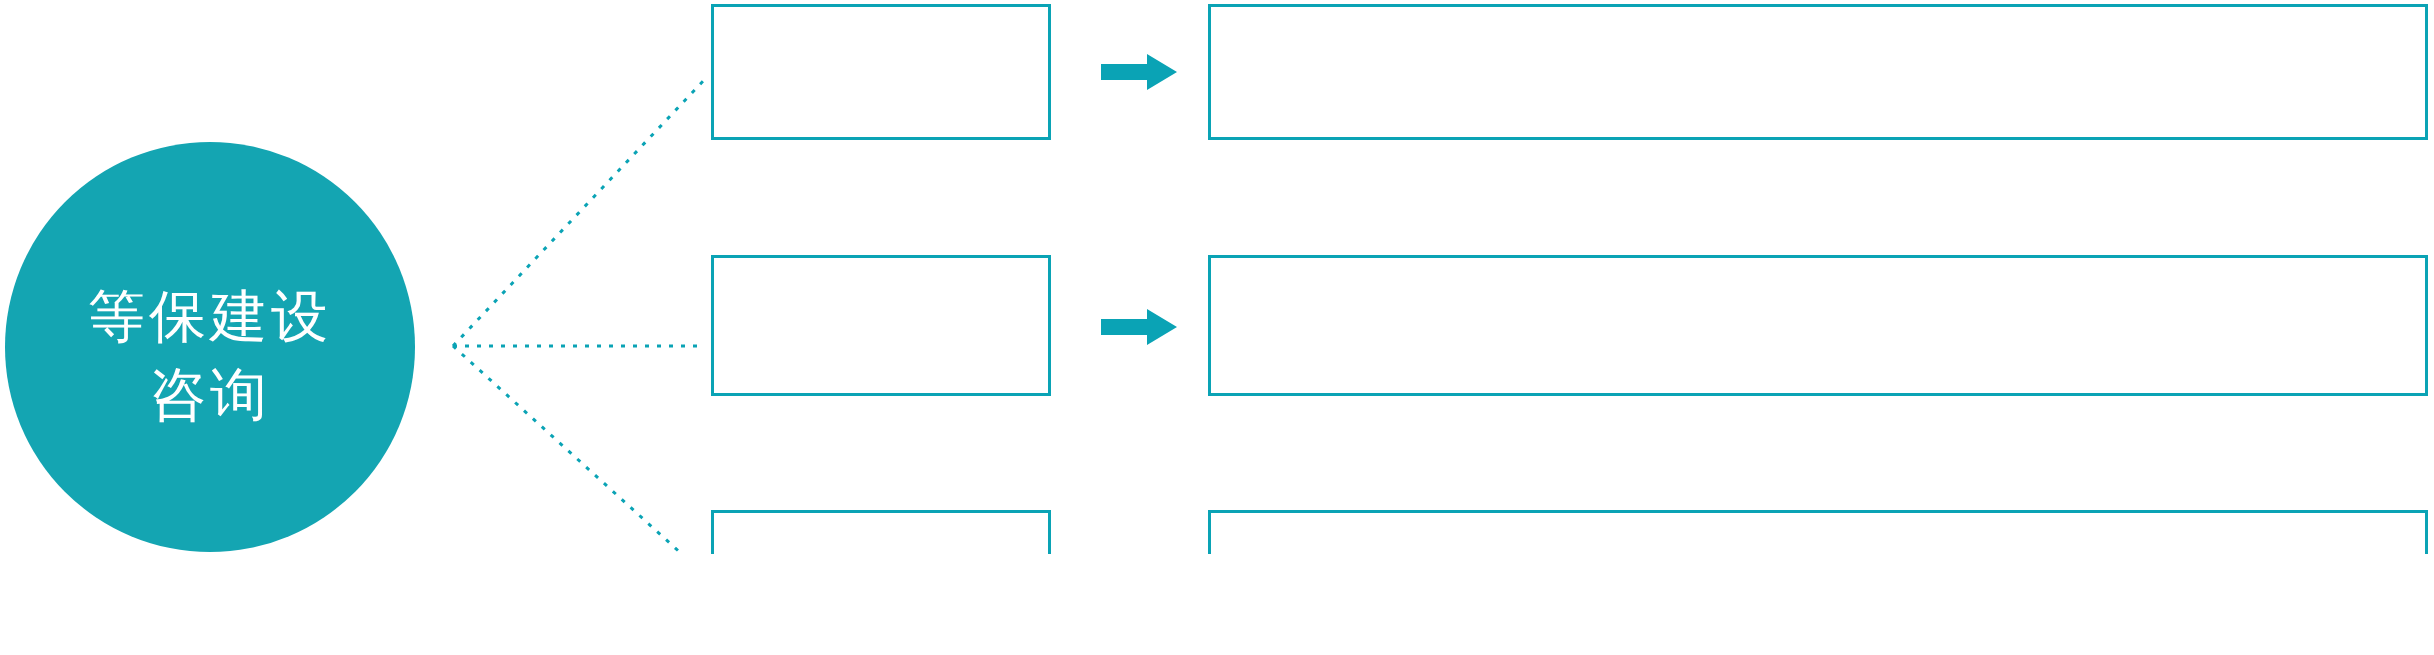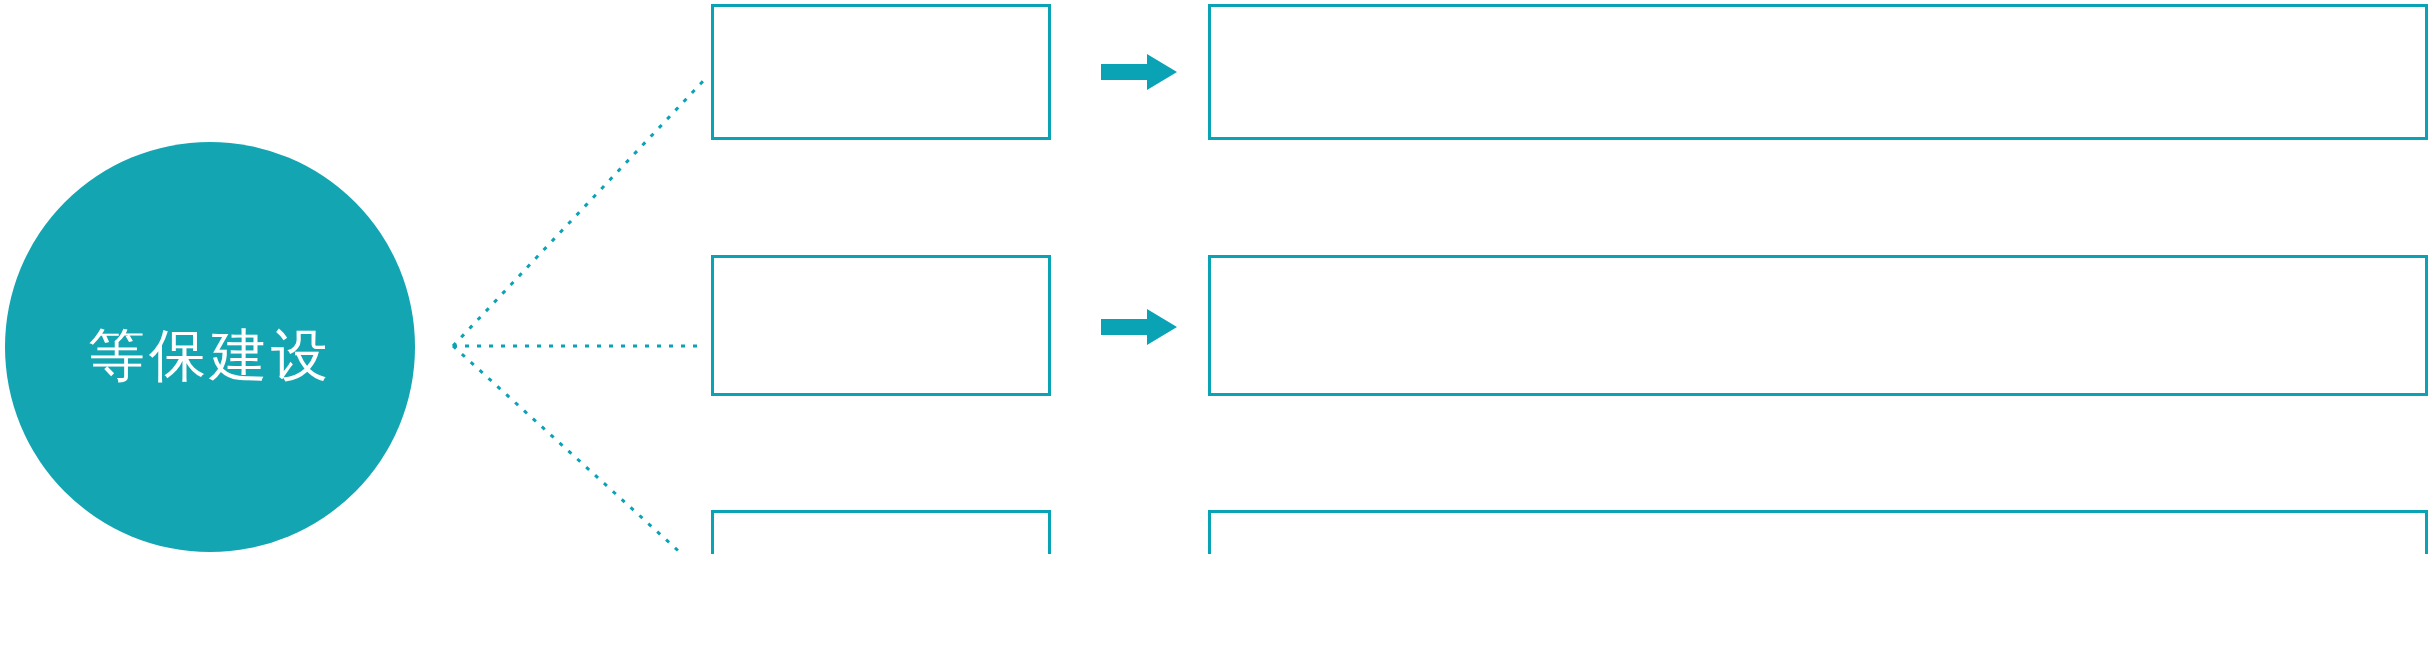--- a/index.html
+++ b/index.html
@@ -94,20 +94,21 @@
 <div class="canvas">
 
   <svg class="connector-layer" viewBox="0 0 2434 655" xmlns="http://www.w3.org/2000/svg">
     <line class="connector" x1="453" y1="346" x2="706" y2="78"></line>
     <line class="connector" x1="453" y1="346" x2="703" y2="346"></line>
     <line class="connector" x1="453" y1="346" x2="706" y2="576"></line>
   </svg>
 
   <div class="hub-circle">
     <div class="label-line">等保建设</div>
+    <div class="label-line">咨询</div>
   </div>
 
   <div class="small-box row1"></div>
   <svg class="arrow arrow-1" viewBox="0 0 76 36" xmlns="http://www.w3.org/2000/svg">
     <polygon points="0,10 46,10 46,0 76,18 46,36 46,26 0,26"></polygon>
   </svg>
   <div class="large-box row1"></div>
 
   <div class="small-box row2"></div>
   <svg class="arrow arrow-2" viewBox="0 0 76 36" xmlns="http://www.w3.org/2000/svg">

